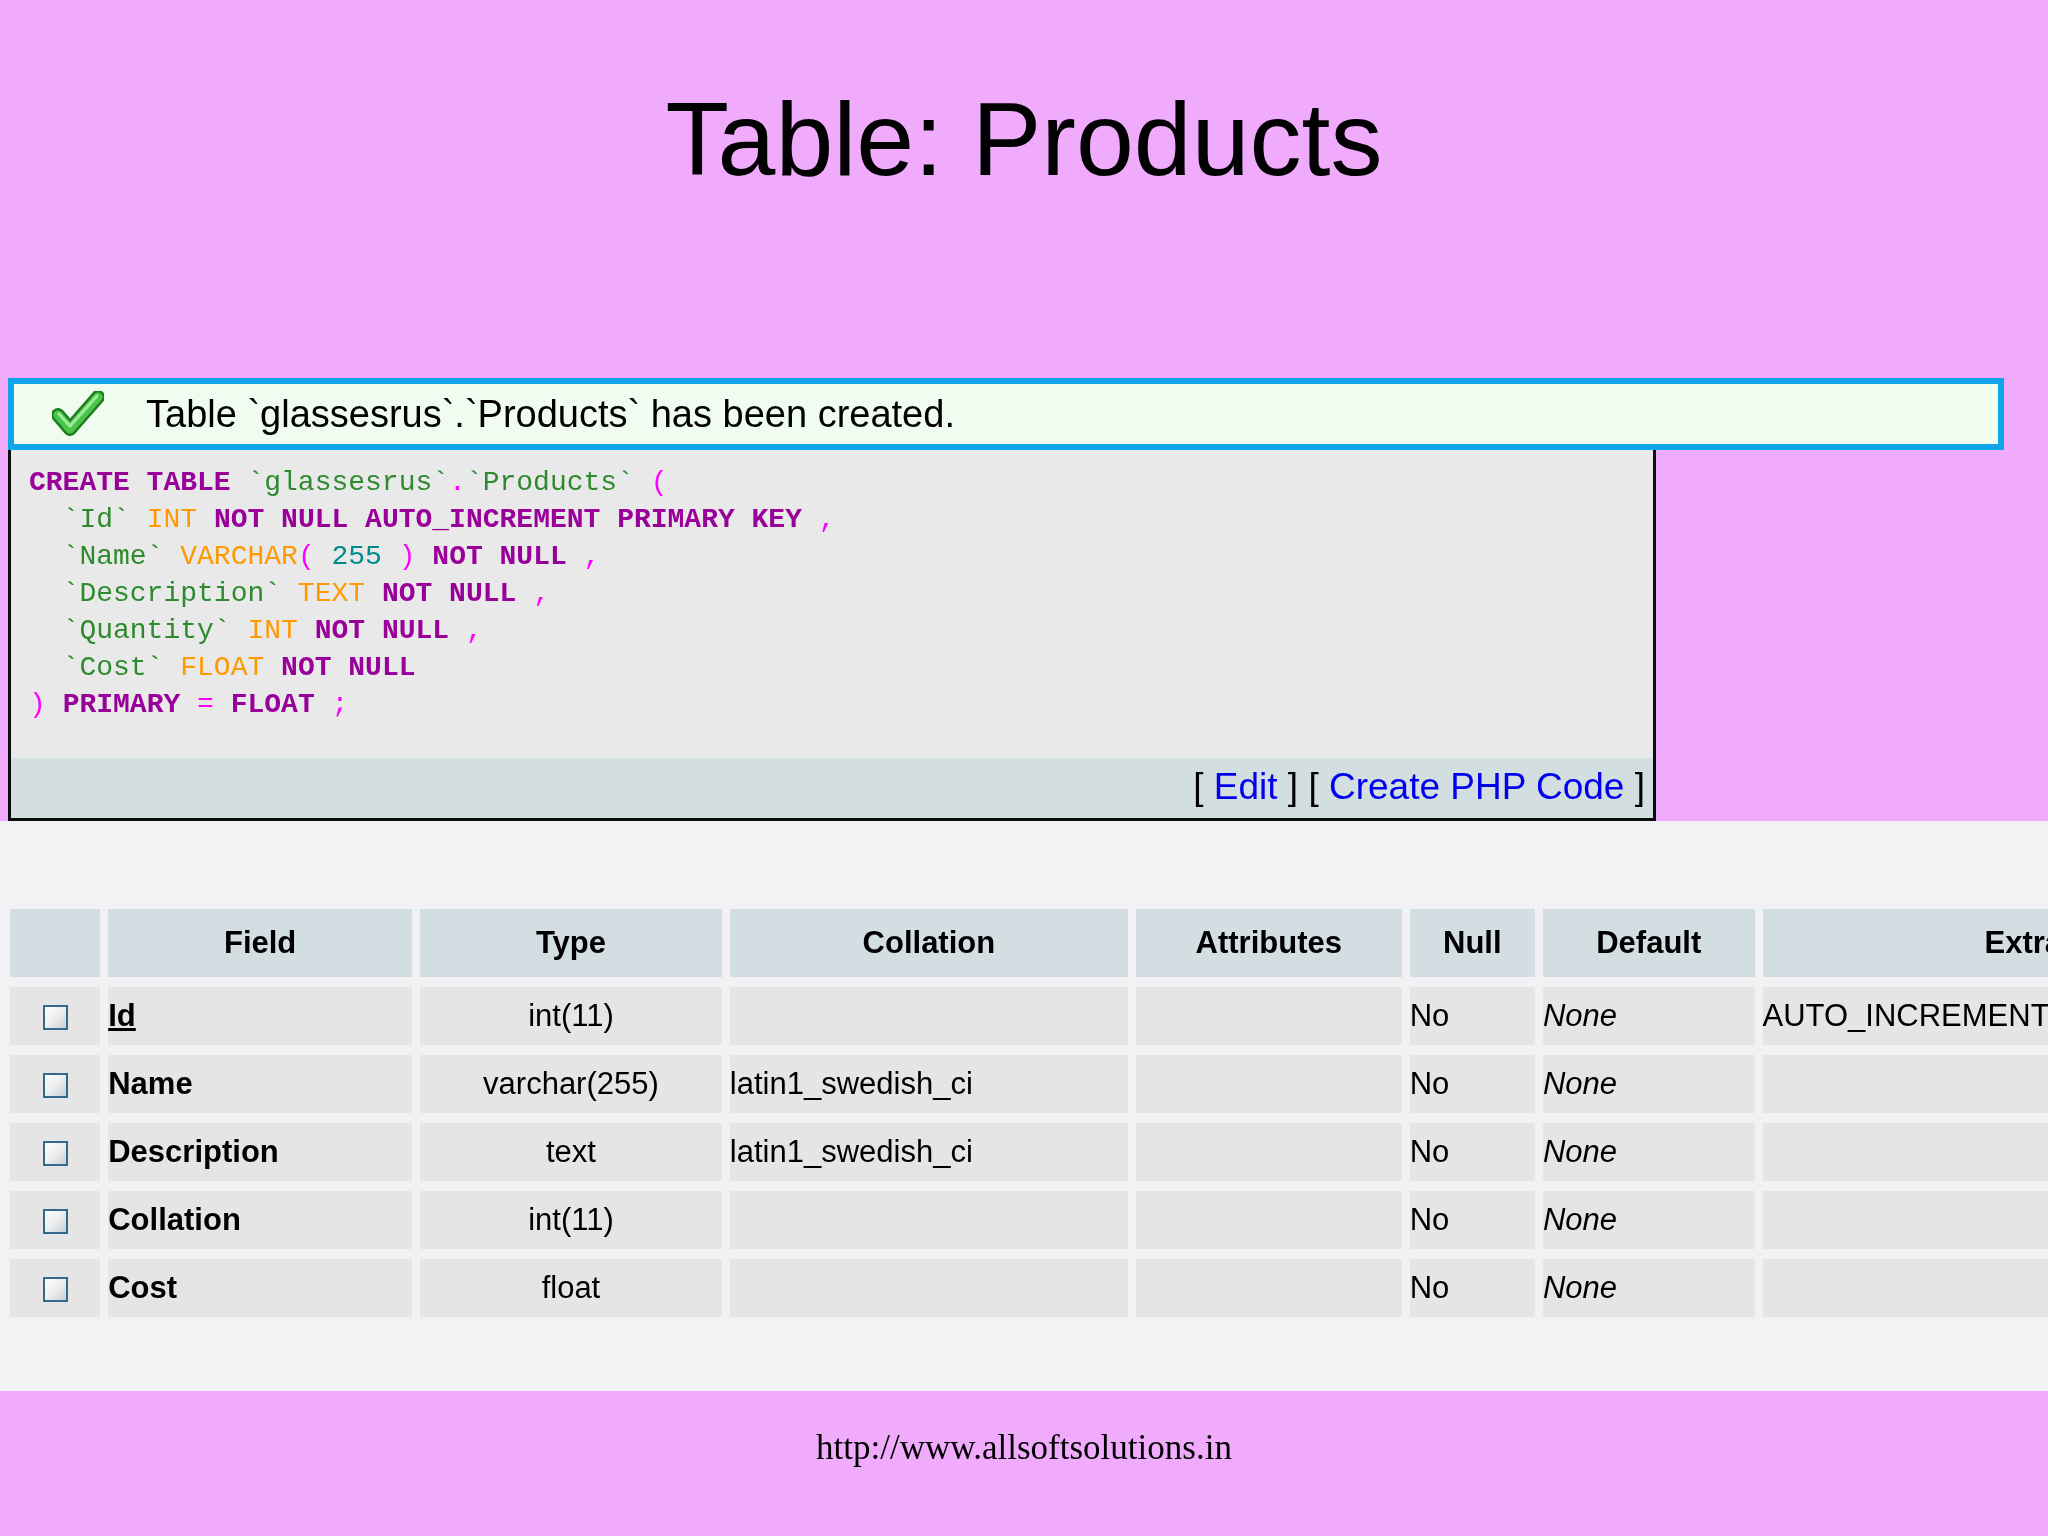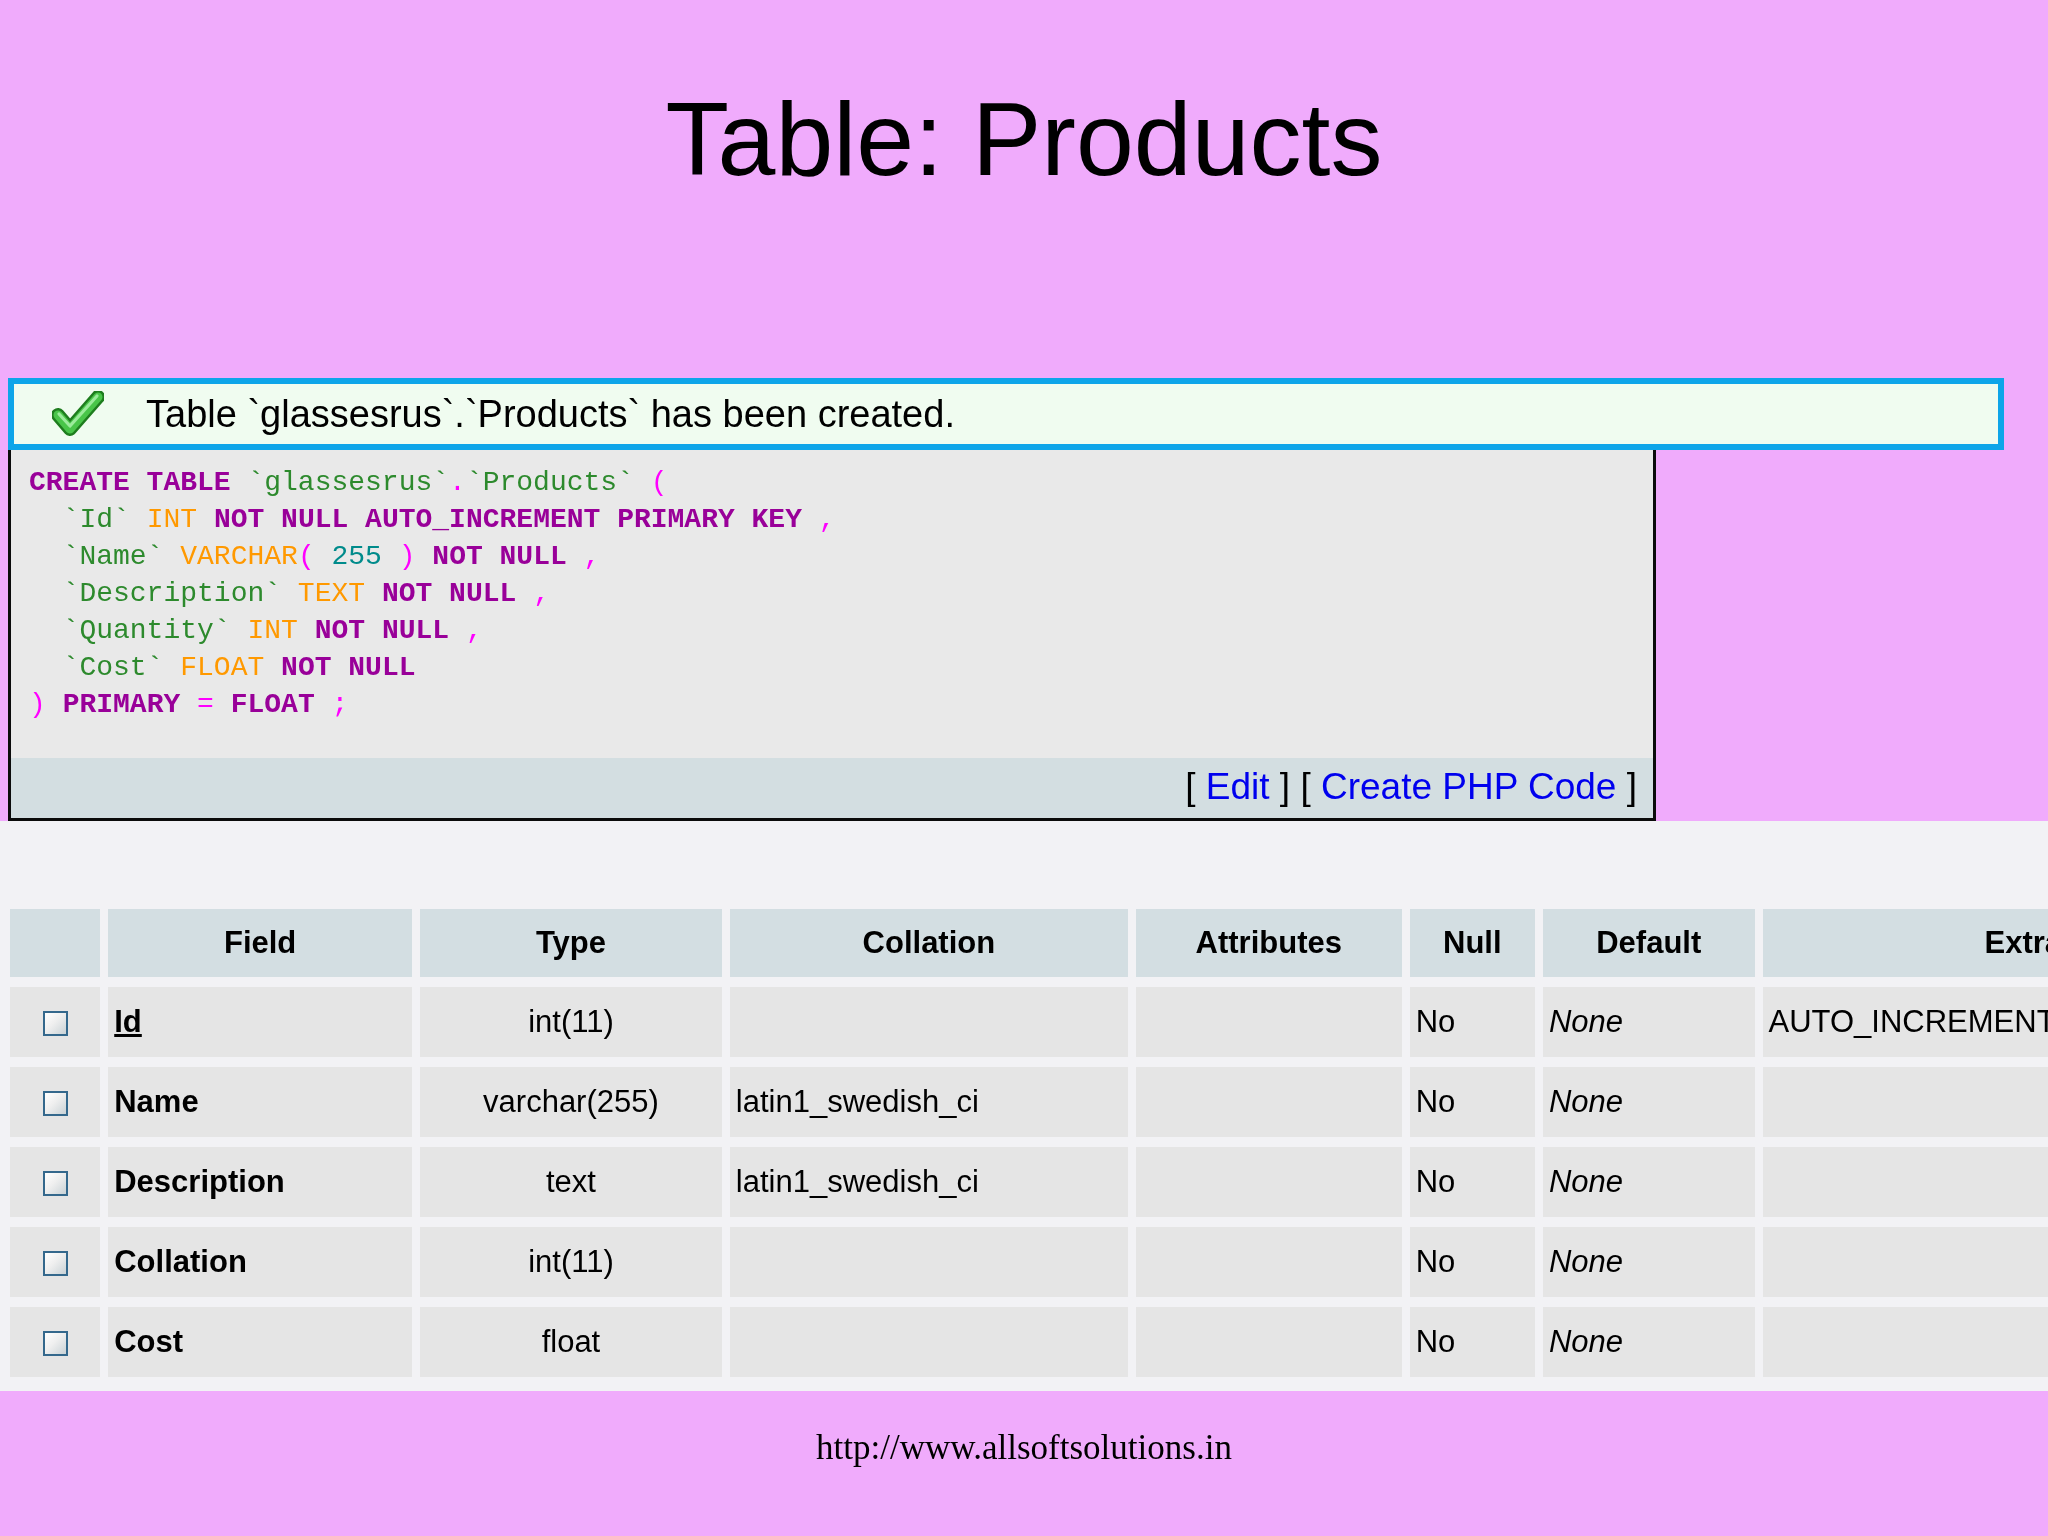--- a/index.html
+++ b/index.html
@@ -22,31 +22,31 @@
   .sql-line{white-space:pre;}
   .tk-kw{color:#990099;font-weight:bold;}
   .tk-id{color:#2D8A2D;}
   .tk-ty{color:#FF9900;}
   .tk-nu{color:#008B8B;}
   .tk-pu{color:#FF00FF;}
   .tk-pl{color:#000000;}
 
   
   #edit-bar{position:absolute;left:0;right:0;bottom:0;height:60px;background:#D3DEE1;
-    text-align:right;font-size:37px;line-height:57px;padding-right:16px;color:#000;}
+    text-align:right;font-size:37px;line-height:57px;padding-right:8px;color:#000;}
   #edit-bar a{color:#0000EE;text-decoration:none;cursor:pointer;}
 
   
   #struct-region{position:absolute;left:0;top:821px;width:2048px;height:570px;
     background:#F2F2F5;overflow:hidden;}
   #struct-table{margin:78px 0 0 2px;border-collapse:separate;border-spacing:8px 10px;
     table-layout:fixed;width:2290px;}
   #struct-table th{height:68px;background:#D3DEE2;font-weight:bold;font-size:31px;
     text-align:center;color:#000;padding:0;}
-  #struct-table td{height:58px;font-size:31px;color:#000;padding:6px;background:#E5E5E5;}
+  #struct-table td{height:58px;font-size:31px;color:#000;padding:0;background:#E5E5E5;}
   tr.hl-light td{background:#E5E5E5;}
   tr.hl-dark td{background:#D2D2D2;}
   tr.hl-green td{background:#CAFACA;}
   td.c-cb{text-align:center;}
   td.c-field{font-weight:bold;padding-left:22px;}
   td.c-field.keylink{text-decoration:underline;}
   td.c-type{padding-left:16px;text-align:center;}
   td.c-collation{padding-left:16px;}
   td.c-null{padding-left:20px;}
   td.c-default{padding-left:18px;font-style:italic;}

